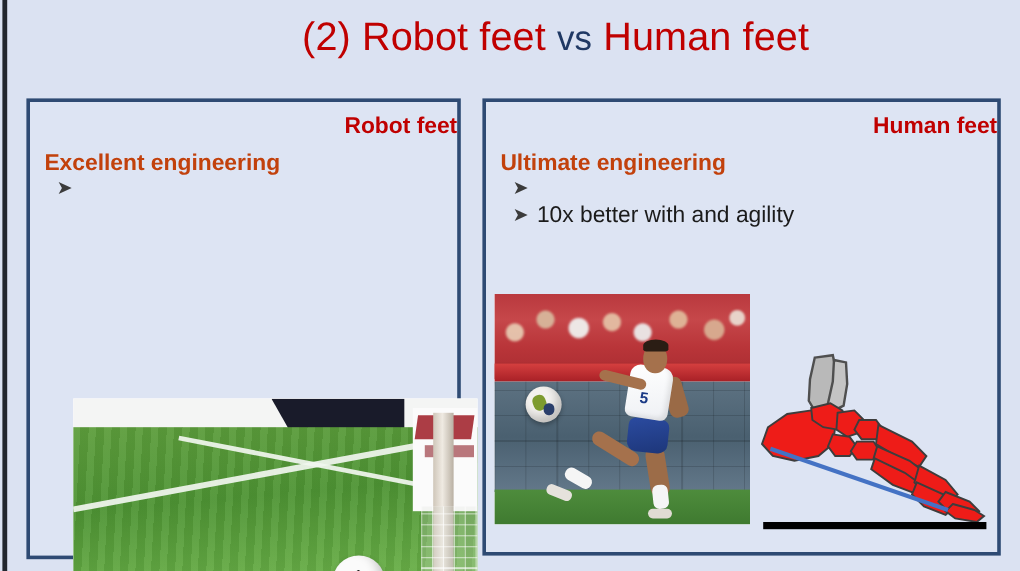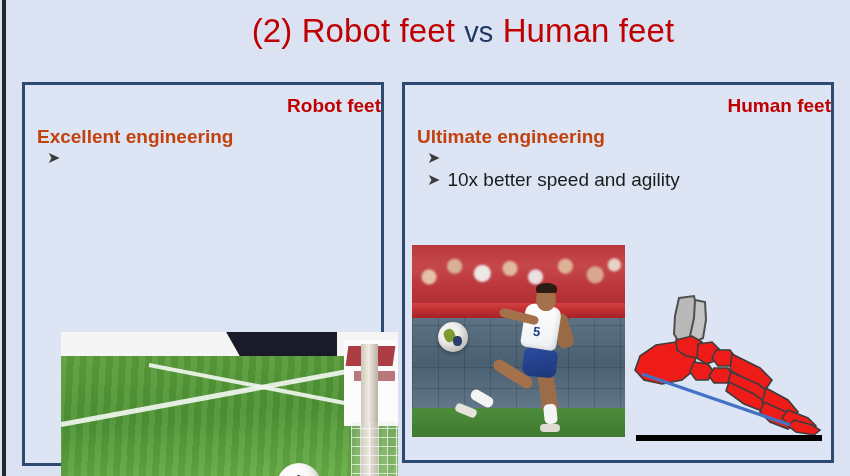--- a/index.html
+++ b/index.html
@@ -262,21 +262,21 @@
 
     <div class="panel-heading">Human feet</div>
     <div class="panel-subheading">Ultimate engineering</div>
 
     <ul class="bullet-list">
       <li>
         <span class="arrow-icon">➤</span>
       </li>
       <li>
         <span class="arrow-icon">➤</span>
-        <span>10x better speed and agility</span>
+        <span>10x better with and agility</span>
       </li>
     </ul>
   </div>
 
   <div class="photo" id="player-photo">
     <div class="sp-crowd"></div>
     <div class="sp-railing"></div>
     <div class="sp-wall"></div>
     <div class="sp-pitch"></div>
     <div class="sp-ball"></div>

